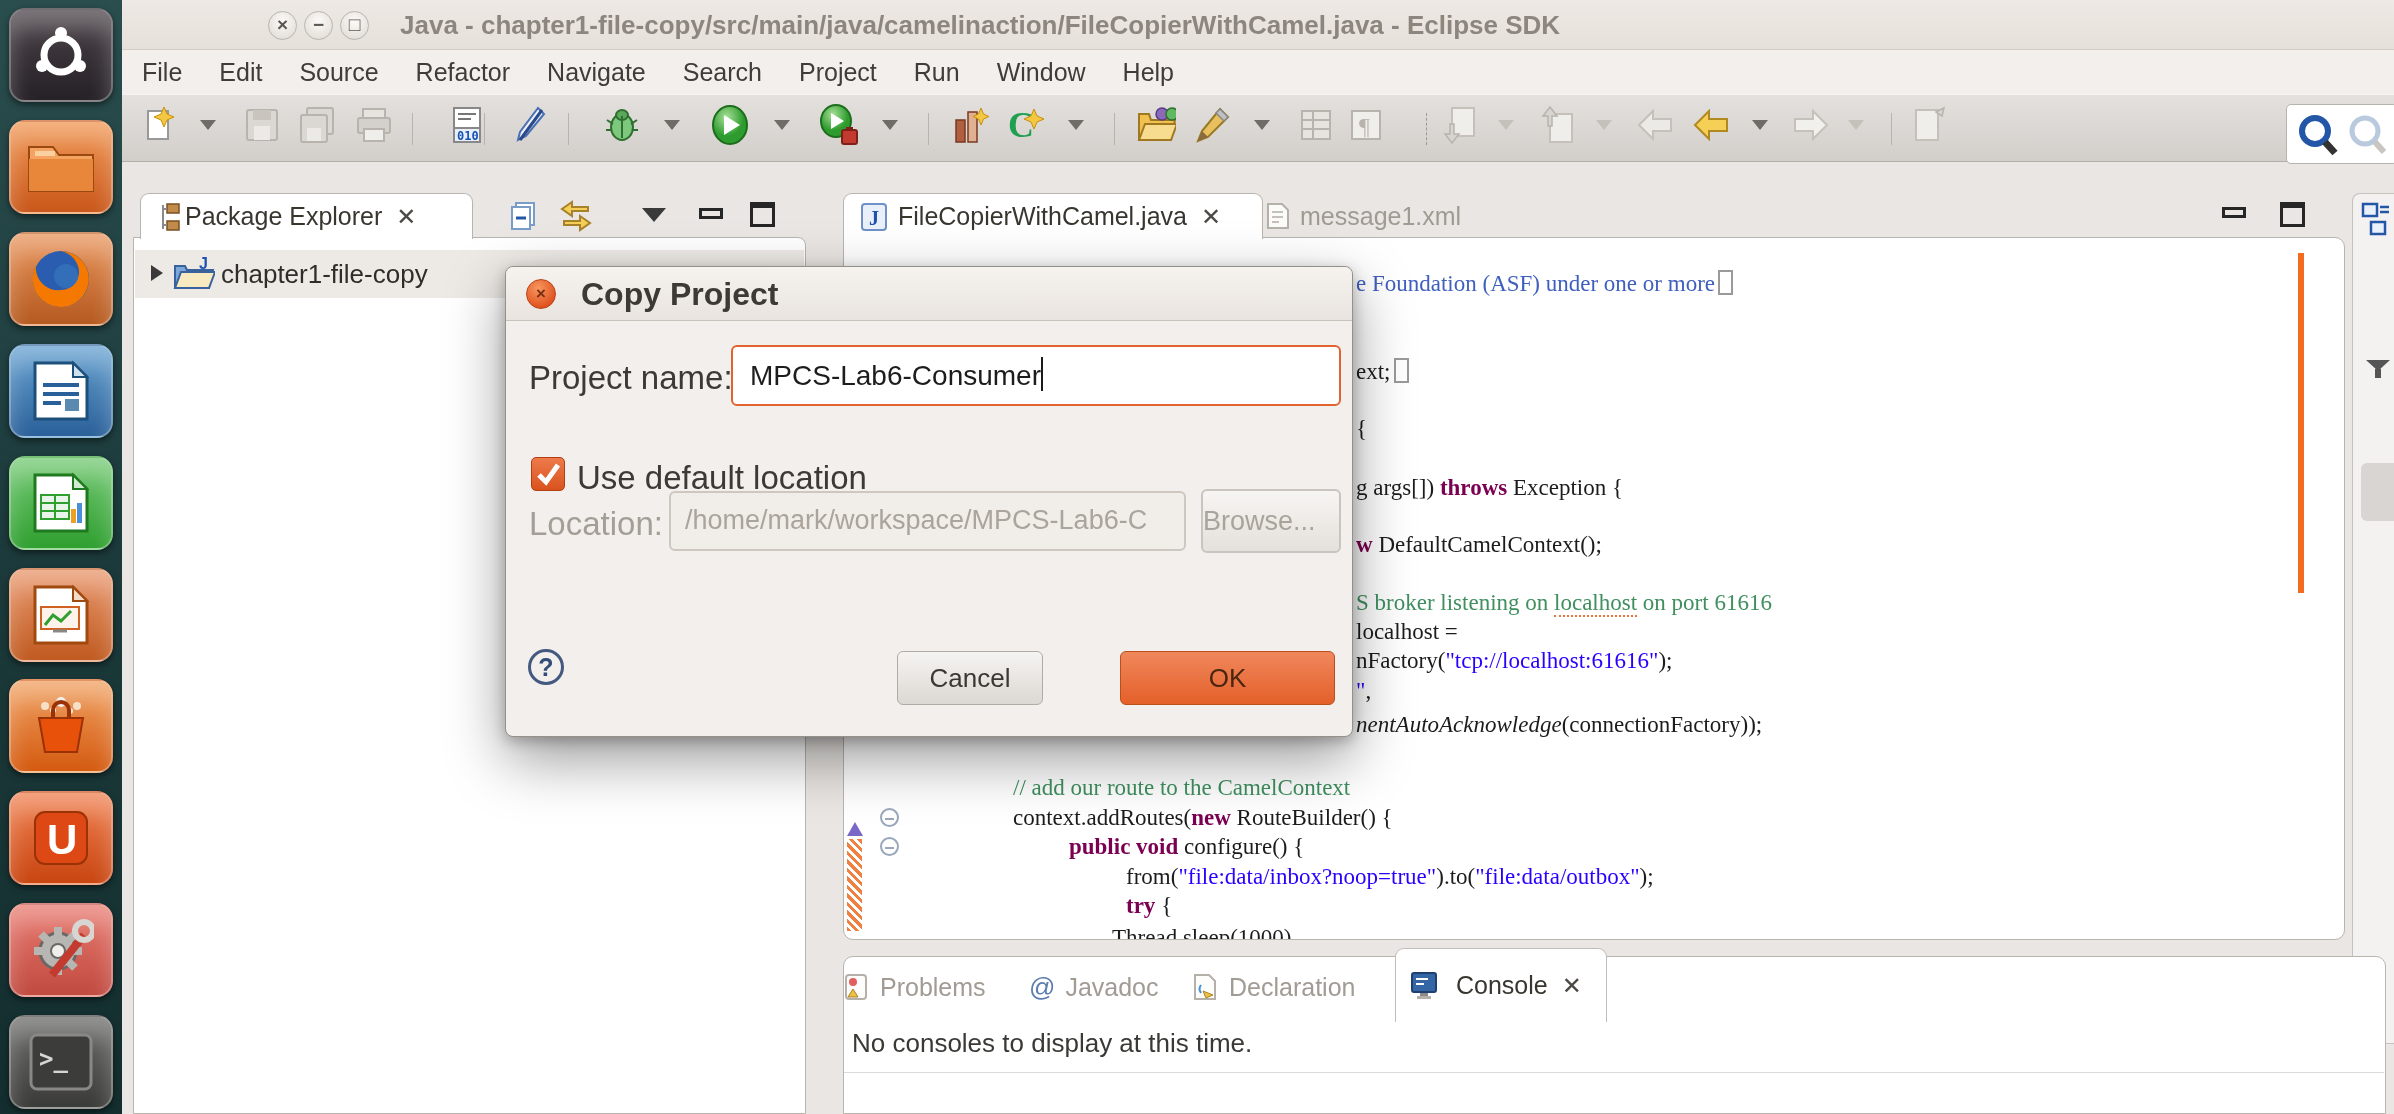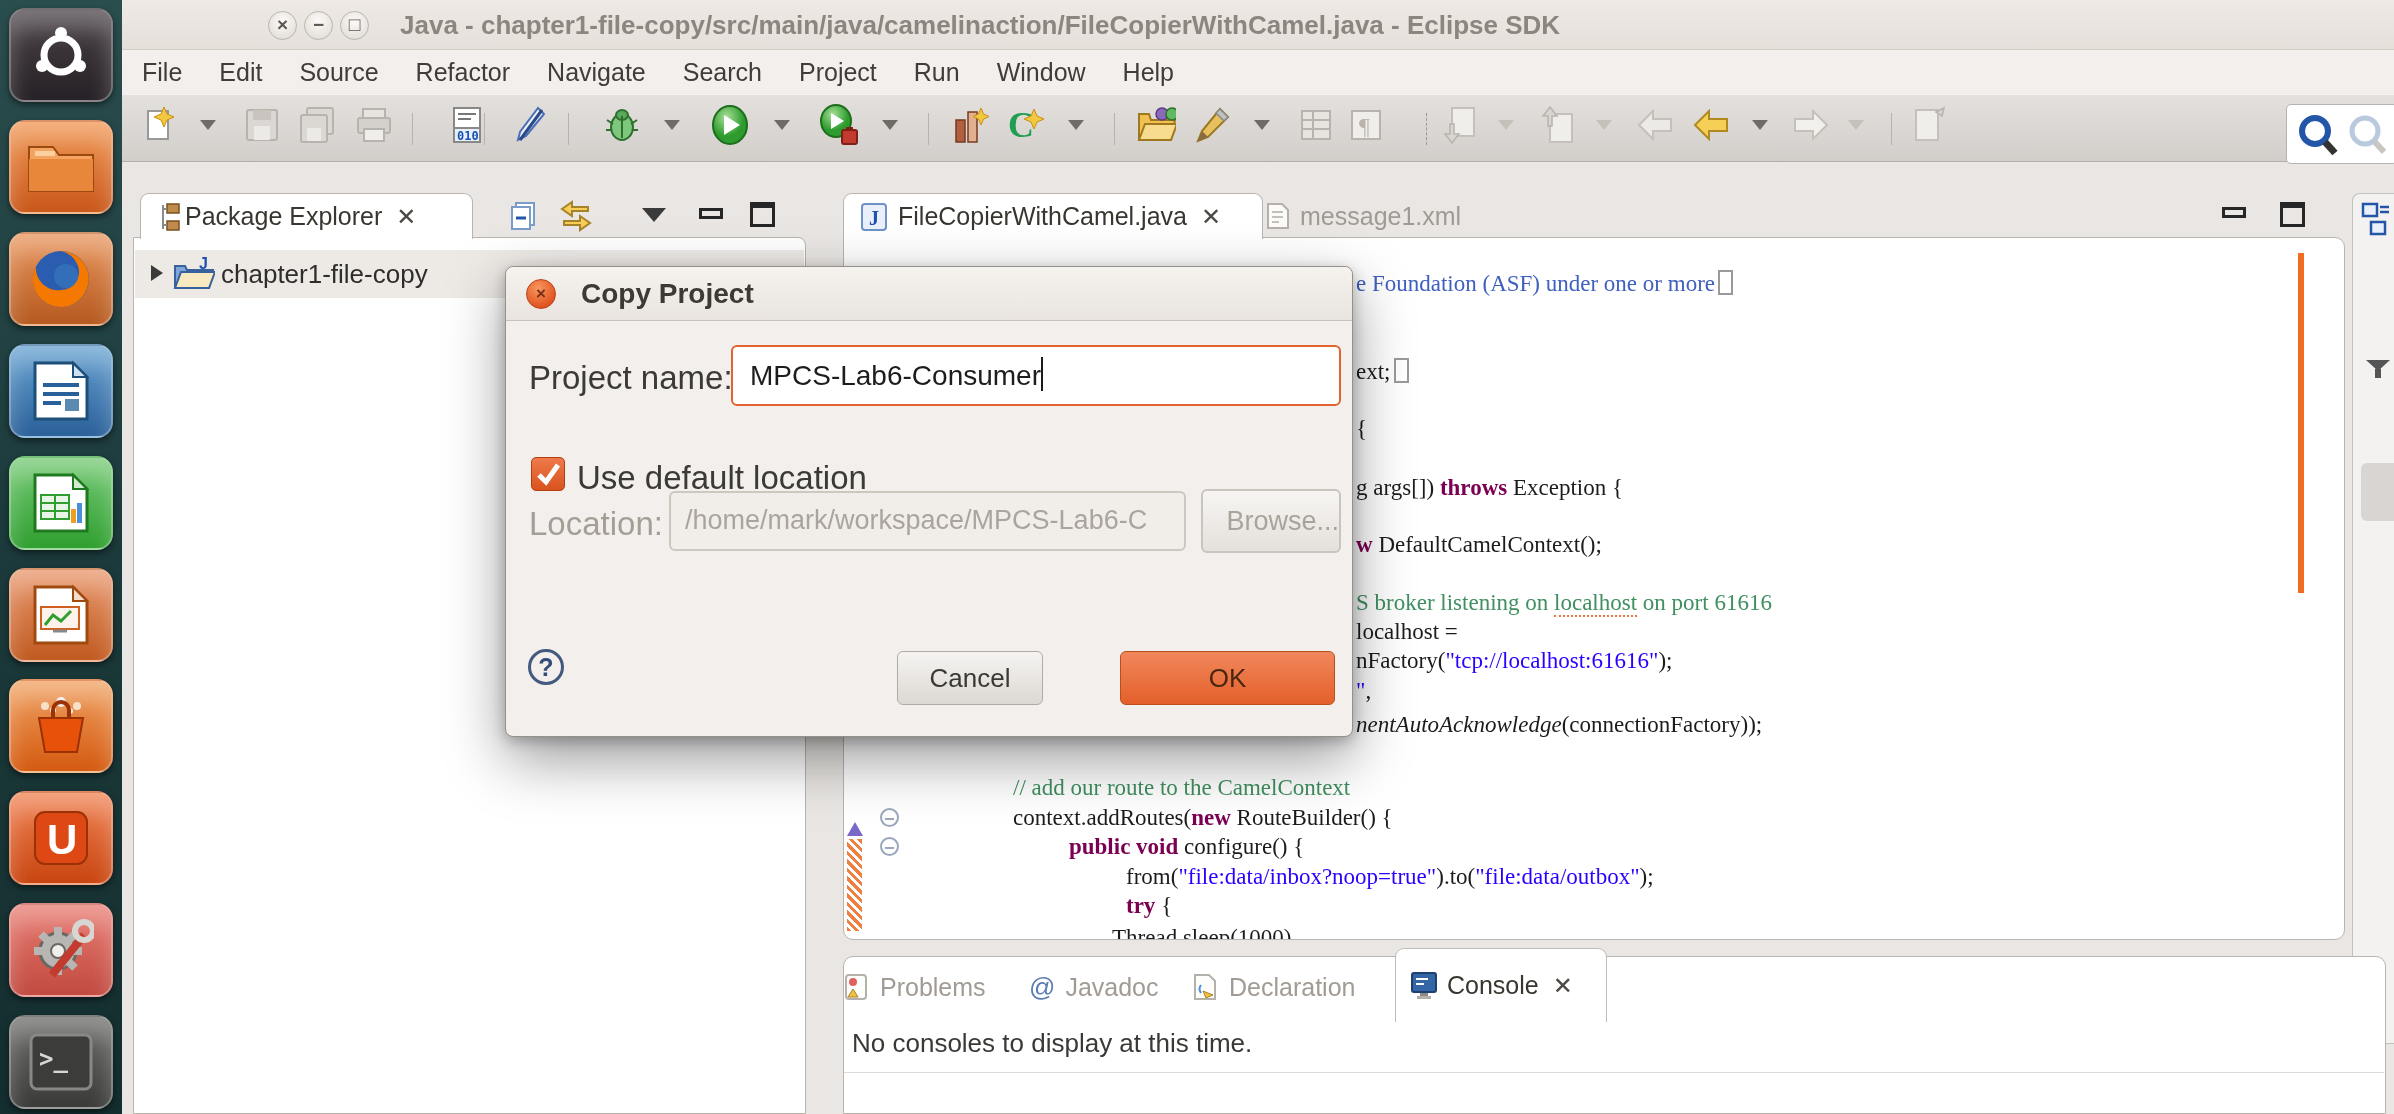--- a/index.html
+++ b/index.html
@@ -56,28 +56,28 @@
   #console-tab { left:1395px; top:948px; width:212px; height:74px; background:#fff; border:1px solid #c0bcb7; border-bottom:none; border-radius:9px 9px 0 0; z-index:2; display:flex; align-items:center; }
   .ctab { position:absolute; top:964px; height:46px; display:flex; align-items:center; z-index:3; }
   .ctab-label { font-size:25px; color:#a19b94; margin-left:10px; }
   #console-msg { left:852px; top:1028px; font-size:26px; color:#3b3936; z-index:3; }
   #console-rule { left:844px; top:1072px; width:1540px; height:1px; background:#dcd9d6; z-index:3; }
 
   
   #dialog { left:505px; top:266px; width:848px; height:471px; background:#f2efec; border:1px solid #96908a; border-radius:8px; box-shadow:0 22px 60px rgba(0,0,0,0.4), 0 4px 14px rgba(0,0,0,0.25); z-index:10; }
   #dialog-titlebar { position:absolute; left:0; top:0; width:100%; height:54px; background:linear-gradient(180deg,#f6f2ee,#e9e4df); border-bottom:1px solid #c8c2bb; border-radius:8px 8px 0 0; }
   #dialog-close { position:absolute; left:20px; top:12px; width:30px; height:30px; border-radius:50%; background:radial-gradient(circle at 40% 30%,#f8975f,#e0511e 75%); border:1px solid #b8431a; color:#7a2d12; text-align:center; line-height:28px; font-size:17px; font-weight:bold; }
-  #dialog-title { position:absolute; left:75px; top:0; height:65px; line-height:54px; font-size:28px; font-weight:bold; color:#3d3934; }
+  #dialog-title { position:absolute; left:75px; top:0; height:65px; line-height:54px; font-size:32px; font-weight:bold; color:#3d3934; }
   .dlg-label { position:absolute; font-size:33px; color:#3c3a36; }
   .dlg-label.disabled { color:#a59e96; }
   #name-input { position:absolute; left:225px; top:78px; width:610px; height:61px; background:#fff; border:2px solid #e2632f; border-radius:6px; font-size:28px; color:#1d1d1d; line-height:57px; padding-left:17px; white-space:nowrap; }
   .caret { display:inline-block; width:2px; height:34px; background:#1a1a1a; vertical-align:-6px; }
   #checkbox { position:absolute; left:25px; top:190px; width:34px; height:34px; border-radius:5px; background:linear-gradient(180deg,#ee7a4b,#d9531e); border:1px solid #b23f12; }
   #loc-input { position:absolute; left:163px; top:224px; width:517px; height:60px; background:#f1ede9; border:2px solid #cdc7c0; border-radius:6px; font-size:27px; color:#aaa49c; line-height:54px; padding-left:14px; white-space:nowrap; overflow:hidden; }
-  #browse-btn { position:absolute; left:695px; top:222px; width:140px; height:64px; background:linear-gradient(180deg,#f7f5f3,#e4e0db); border:2px solid #c9c4bd; border-radius:6px; font-size:27px; color:#a9a39b; text-align:right; line-height:60px; }
+  #browse-btn { position:absolute; left:695px; top:222px; width:140px; height:64px; background:linear-gradient(180deg,#f7f5f3,#e4e0db); border:2px solid #c9c4bd; border-radius:6px; font-size:27px; color:#a9a39b; text-align:left; line-height:60px; }
   #help-btn { position:absolute; left:22px; top:382px; width:36px; height:36px; border-radius:50%; border:3px solid #44597f; color:#344c78; font-size:25px; font-weight:bold; text-align:center; line-height:31px; }
   #cancel-btn { position:absolute; left:391px; top:384px; width:146px; height:54px; background:linear-gradient(180deg,#f6f4f2,#dcd8d3); border:1px solid #b1aba4; border-radius:6px; font-size:26px; color:#3a3833; text-align:center; line-height:52px; }
   #ok-btn { position:absolute; left:614px; top:384px; width:215px; height:54px; background:linear-gradient(180deg,#f0875c,#e4602a); border:1px solid #b95019; border-radius:6px; font-size:26px; color:#48260f; text-align:center; line-height:52px; font-weight:normal; }
 </style>
 </head>
 <body>
 
 <div id="screen">
 
   <div class="abs" id="titlebar">
@@ -440,21 +440,21 @@
     <div class="ctab-label">Declaration</div>
   </div>
   <div class="abs" id="console-tab">
     <svg style="margin-left:14px;" width="30" height="30">
       <rect x="2" y="2" width="24" height="19" rx="2" fill="#3465a4" stroke="#1f3f6e" stroke-width="2"></rect>
       <line x1="6" y1="8" x2="18" y2="8" stroke="#fff" stroke-width="2"></line>
       <line x1="6" y1="13" x2="14" y2="13" stroke="#fff" stroke-width="2"></line>
       <rect x="10" y="22" width="8" height="3" fill="#8a8a8a"></rect>
       <rect x="7" y="25" width="14" height="3" fill="#b5b0aa"></rect>
     </svg>
-    <div class="tab-label" style="margin-left:7px;">Console</div>
+    <div class="tab-label" style="margin-left:16px;">Console</div>
     <div class="tab-close">✕</div>
   </div>
   <div class="abs" id="console-msg">No consoles to display at this time.</div>
   <div class="abs" id="console-rule"></div>
 
   <div class="abs" id="dock">
       <div class="dock-tile" style="top: 8px; background: linear-gradient(rgb(74, 66, 72), rgb(38, 33, 38));">
         <svg width="64" height="64">
           <circle cx="32" cy="32" r="17" fill="none" stroke="#fff" stroke-width="7"></circle>
           <circle cx="32" cy="10" r="6" fill="#fff"></circle>

